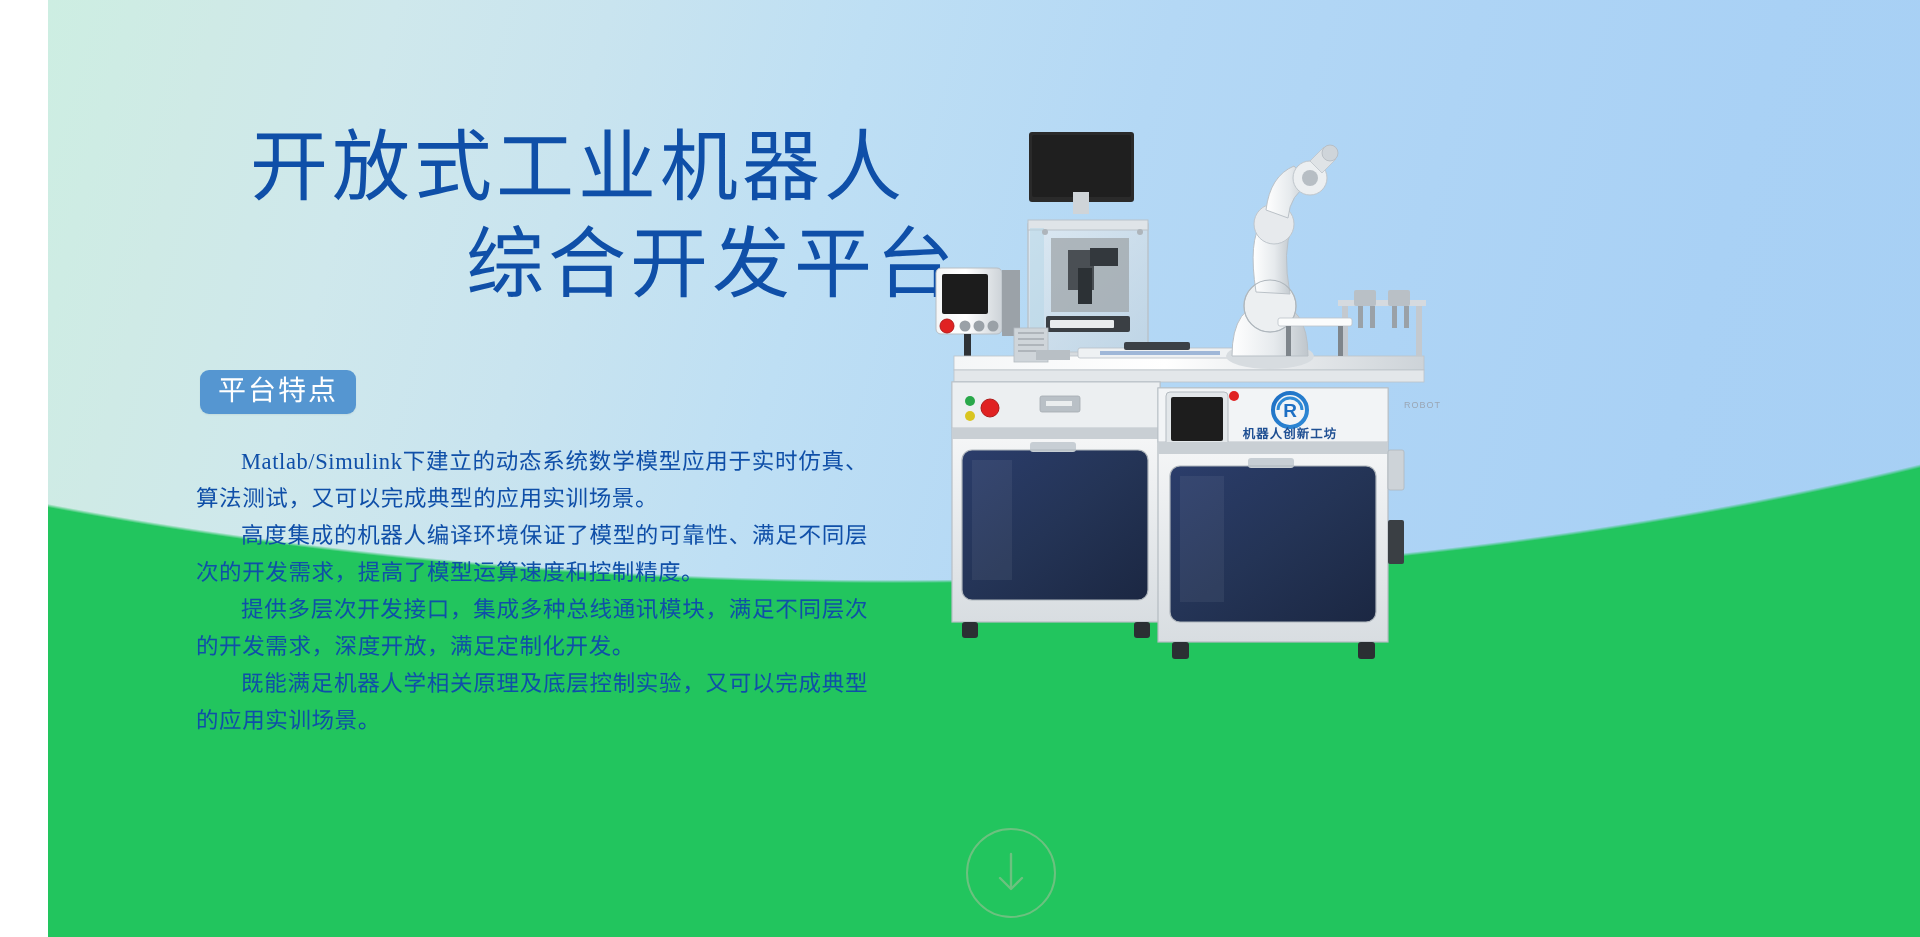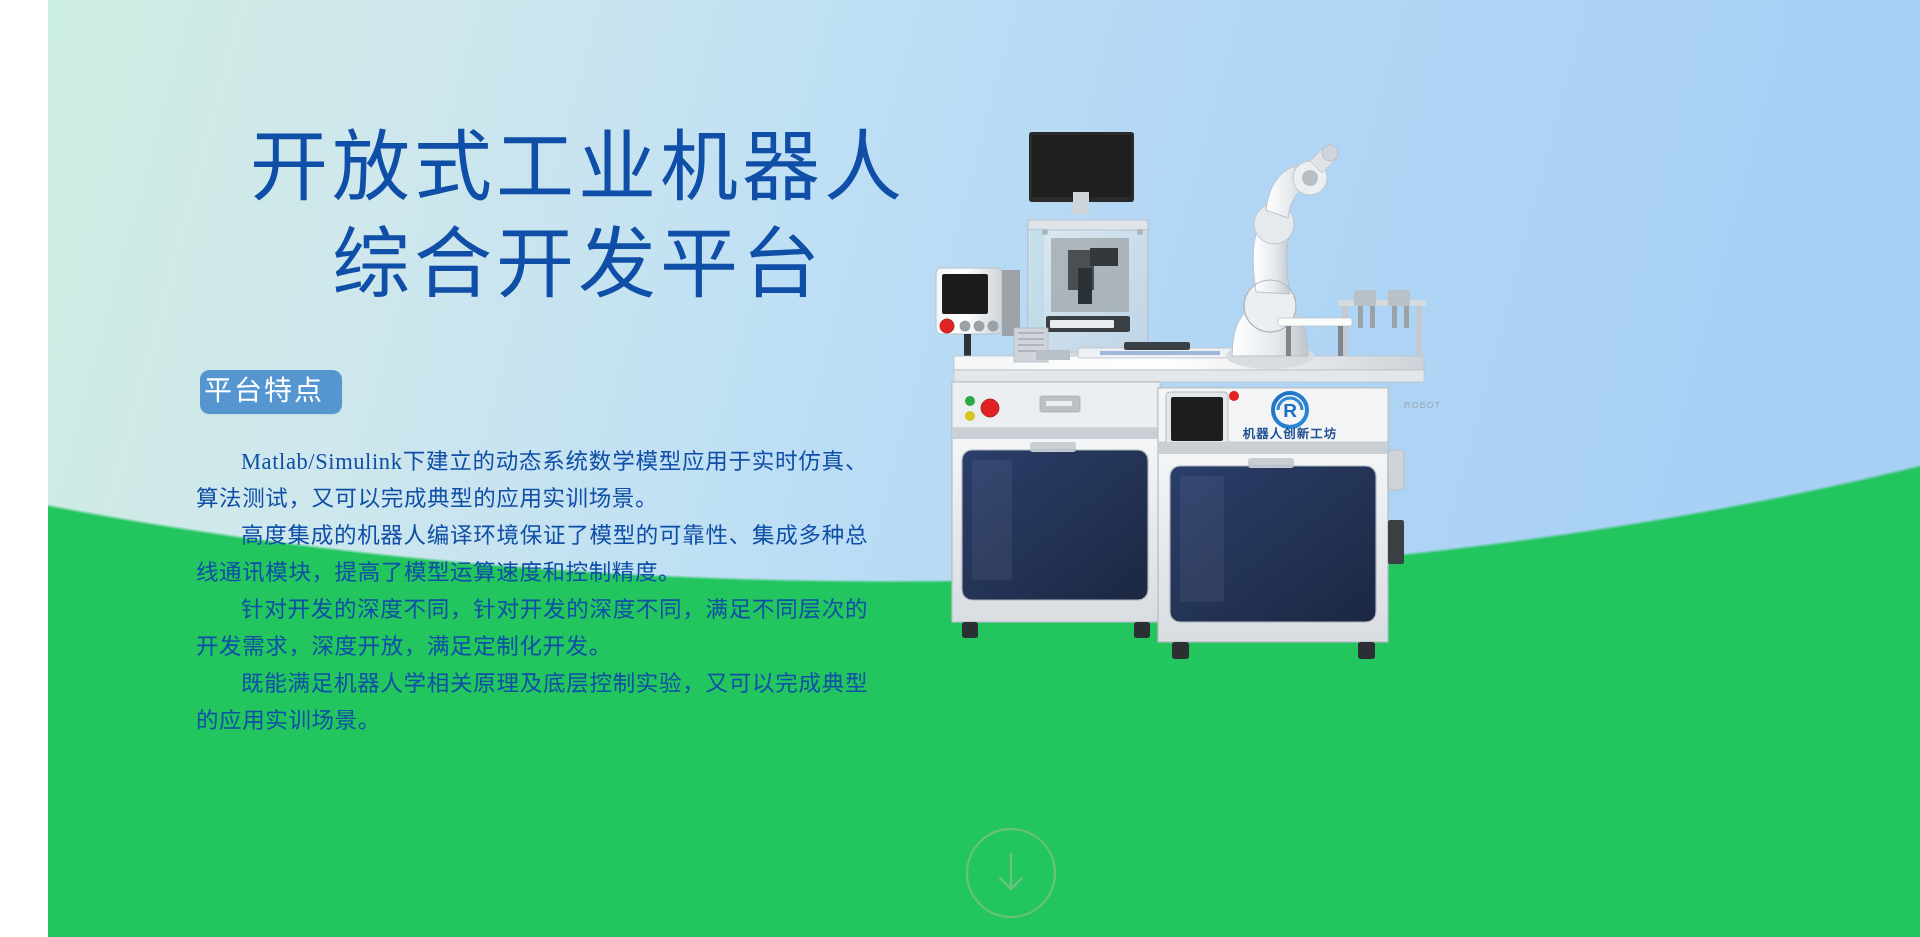--- a/index.html
+++ b/index.html
@@ -33,27 +33,27 @@
   .copy{position:absolute;left:0;top:0;width:1000px;height:937px;}
 
   .title{
     position:absolute;left:150px;top:120px;width:760px;
     color:#0f4fa8;
     font-family:"Liberation Serif","DejaVu Serif",serif;
     font-size:78px;line-height:1.24;letter-spacing:4px;
     font-weight:400;text-align:center;
   }
   .title .l1{display:block;}
-  .title .l2{display:block;}
+  .title .l2{display:block;text-align:right;}
 
   .badge{
     position:absolute;left:152px;top:370px;
     background:#5596d1;color:#ffffff;
     border-radius:9px;
-    padding:7px 18px 9px 4px;
+    padding:7px 18px 9px 18px;
     font-size:28px;line-height:1;letter-spacing:2px;
     font-family:"Liberation Serif","DejaVu Serif",serif;
     box-shadow:0 1px 2px rgba(0,0,0,.06);
   }
 
   .body-copy{
     position:absolute;left:148px;top:443px;width:672px;
     color:#0f4fa8;
     font-family:"Liberation Serif","DejaVu Serif",serif;
     font-size:22.5px;line-height:37px;letter-spacing:.6px;
@@ -87,22 +87,22 @@
 
     <div class="title">
       <span class="l1">开放式工业机器人</span>
       <span class="l2">综合开发平台</span>
     </div>
 
     <div class="badge">平台特点</div>
 
     <div class="body-copy">
       <p>Matlab/Simulink下建立的动态系统数学模型应用于实时仿真、算法测试，又可以完成典型的应用实训场景。</p>
-      <p>高度集成的机器人编译环境保证了模型的可靠性、集成多种总线通讯模块，提高了模型运算速度和控制精度。</p>
-      <p>针对开发的深度不同，针对开发的深度不同，满足不同层次的开发需求，深度开放，满足定制化开发。</p>
+      <p>高度集成的机器人编译环境保证了模型的可靠性、满足不同层次的开发需求，提高了模型运算速度和控制精度。</p>
+      <p>提供多层次开发接口，集成多种总线通讯模块，满足不同层次的开发需求，深度开放，满足定制化开发。</p>
       <p>既能满足机器人学相关原理及底层控制实验，又可以完成典型的应用实训场景。</p>
     </div>
   </div>
 
   <div class="product">
     <svg viewBox="0 0 640 660" xmlns="http://www.w3.org/2000/svg">
       <defs>
         <linearGradient id="metal" x1="0" y1="0" x2="0" y2="1">
           <stop offset="0" stop-color="#fdfdfd"></stop>
             <stop offset="1" stop-color="#d8dde1"></stop>

